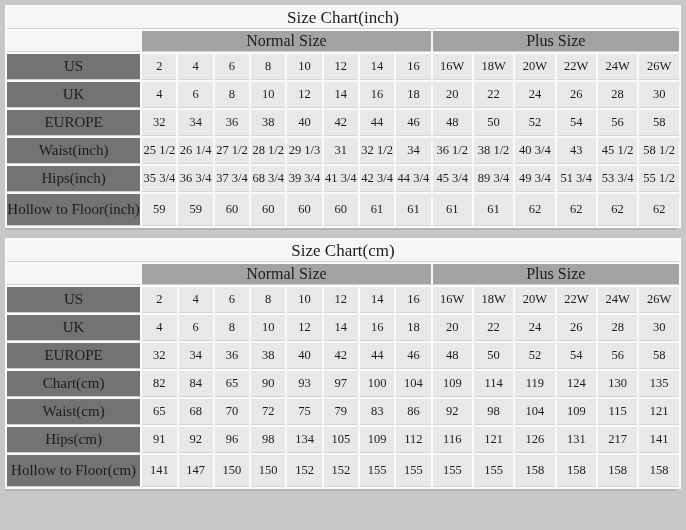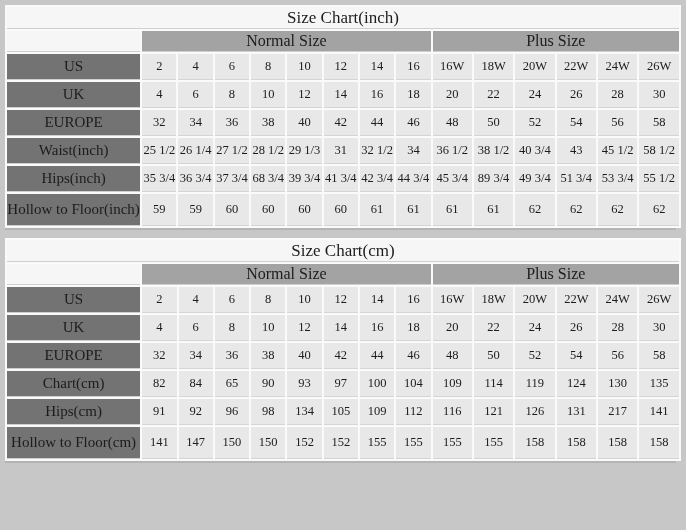--- a/index.html
+++ b/index.html
@@ -307,20 +307,37 @@
             <td class="value-cell">100</td>
             <td class="value-cell">104</td>
             <td class="value-cell">109</td>
             <td class="value-cell">114</td>
             <td class="value-cell">119</td>
             <td class="value-cell">124</td>
             <td class="value-cell">130</td>
             <td class="value-cell">135</td>
           </tr>
           <tr>
+            <td class="row-label">Waist(cm)</td>
+            <td class="value-cell">65</td>
+            <td class="value-cell">68</td>
+            <td class="value-cell">70</td>
+            <td class="value-cell">72</td>
+            <td class="value-cell">75</td>
+            <td class="value-cell">79</td>
+            <td class="value-cell">83</td>
+            <td class="value-cell">86</td>
+            <td class="value-cell">92</td>
+            <td class="value-cell">98</td>
+            <td class="value-cell">104</td>
+            <td class="value-cell">109</td>
+            <td class="value-cell">115</td>
+            <td class="value-cell">121</td>
+          </tr>
+          <tr>
             <td class="row-label">Hips(cm)</td>
             <td class="value-cell">91</td>
             <td class="value-cell">92</td>
             <td class="value-cell">96</td>
             <td class="value-cell">98</td>
             <td class="value-cell">134</td>
             <td class="value-cell">105</td>
             <td class="value-cell">109</td>
             <td class="value-cell">112</td>
             <td class="value-cell">116</td>

